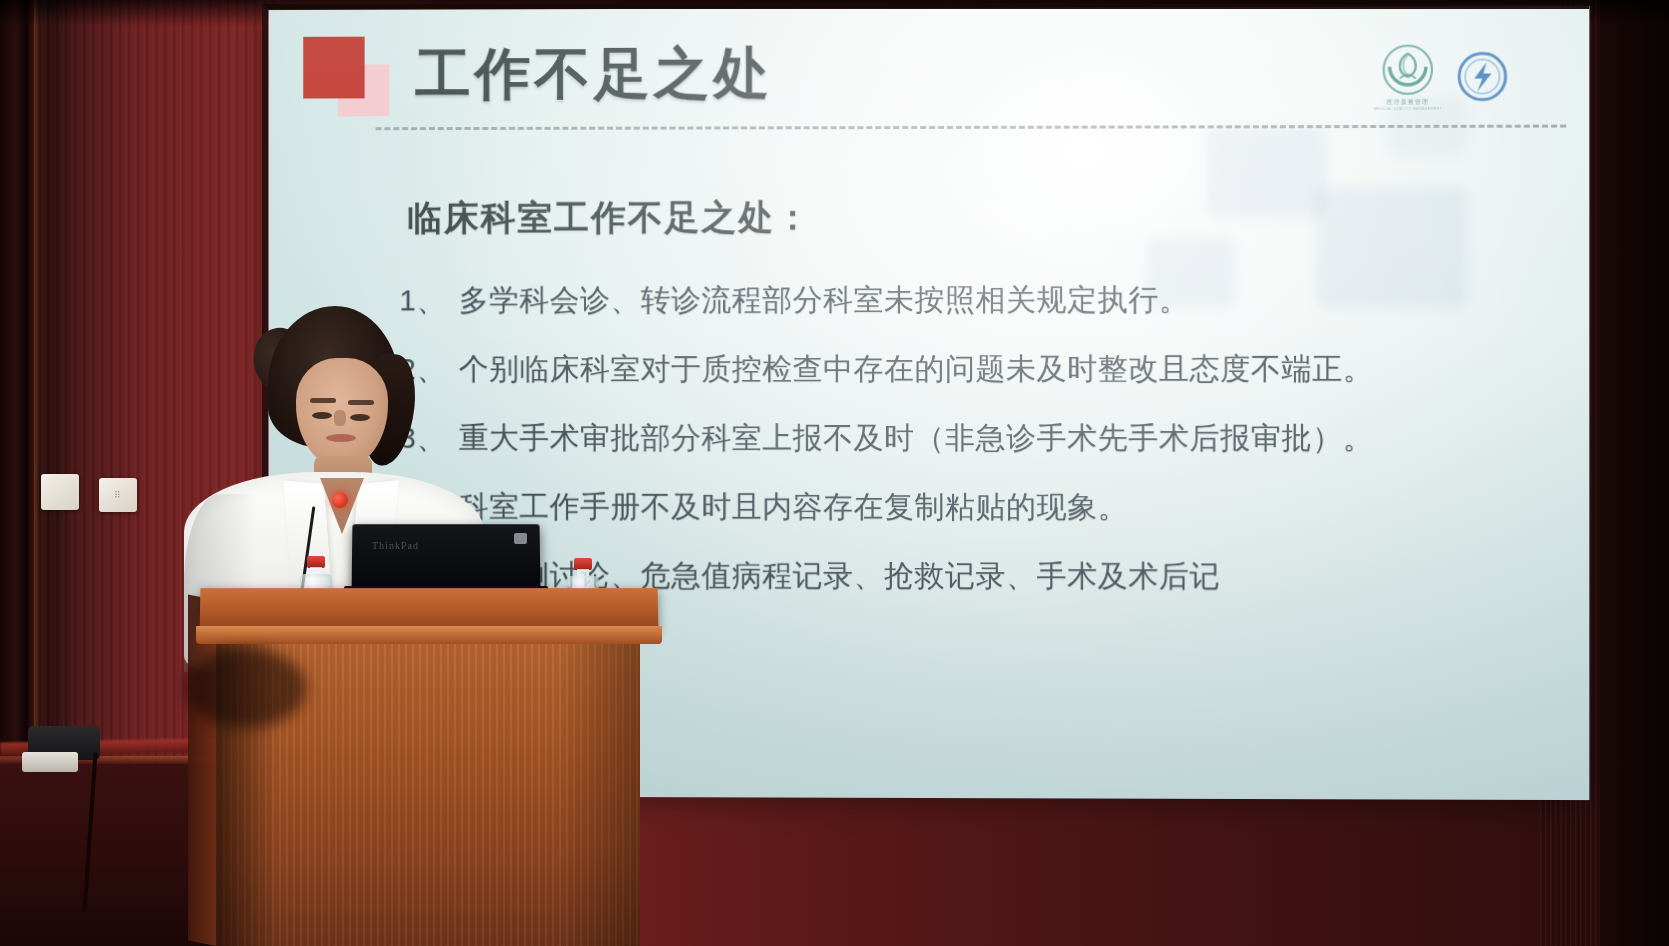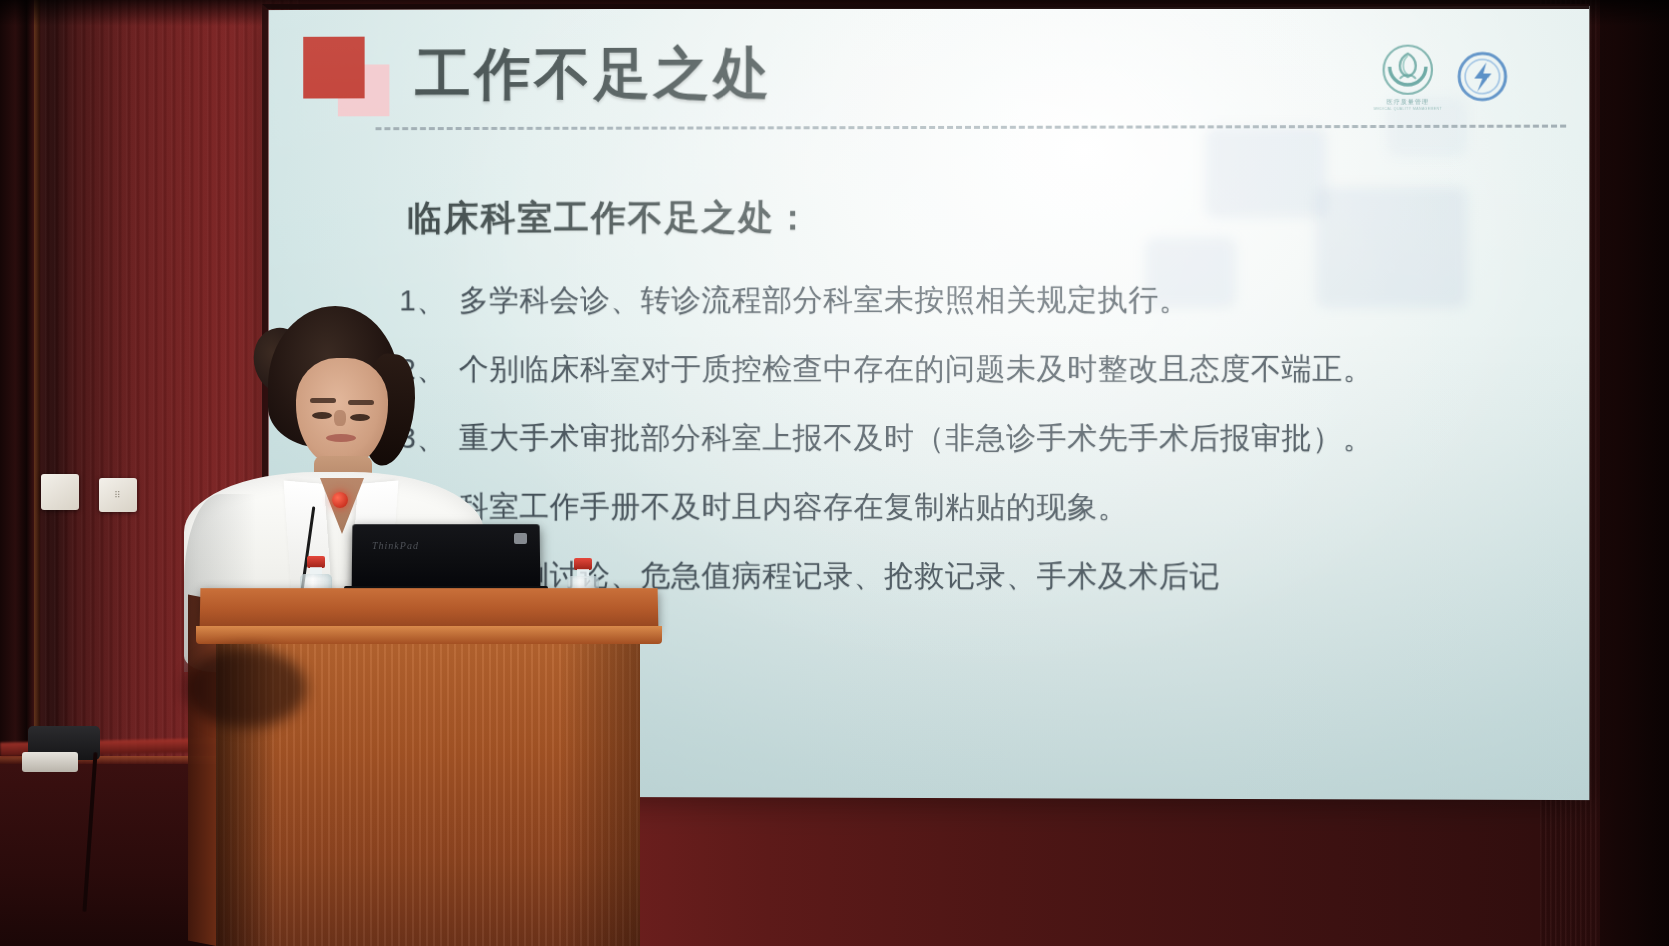--- a/index.html
+++ b/index.html
@@ -267,21 +267,20 @@
   .laptop-lid{
     position:absolute;left:352px;top:524px;width:188px;height:66px;
     background:linear-gradient(180deg,#15161a 0%,#0c0d10 60%,#05060a 100%);
     border-radius:3px 3px 2px 2px;
     box-shadow:0 4px 12px rgba(0,0,0,.55);
     transform:perspective(500px) rotateX(4deg);
   }
   .laptop-logo{
     position:absolute;left:372px;top:540px;font-size:10px;color:#4d5056;letter-spacing:1px;
     font-family:"Liberation Serif",serif;
-    font-style:italic;
   }
   .laptop-dot{
     position:absolute;left:514px;top:533px;width:13px;height:11px;
     background:#9aa0a6;border-radius:2px;opacity:.85;
   }
   .laptop-base{
     position:absolute;left:344px;top:586px;width:204px;height:10px;
     background:linear-gradient(180deg,#0d0e11,#1b1d21);
     border-radius:2px;
   }

